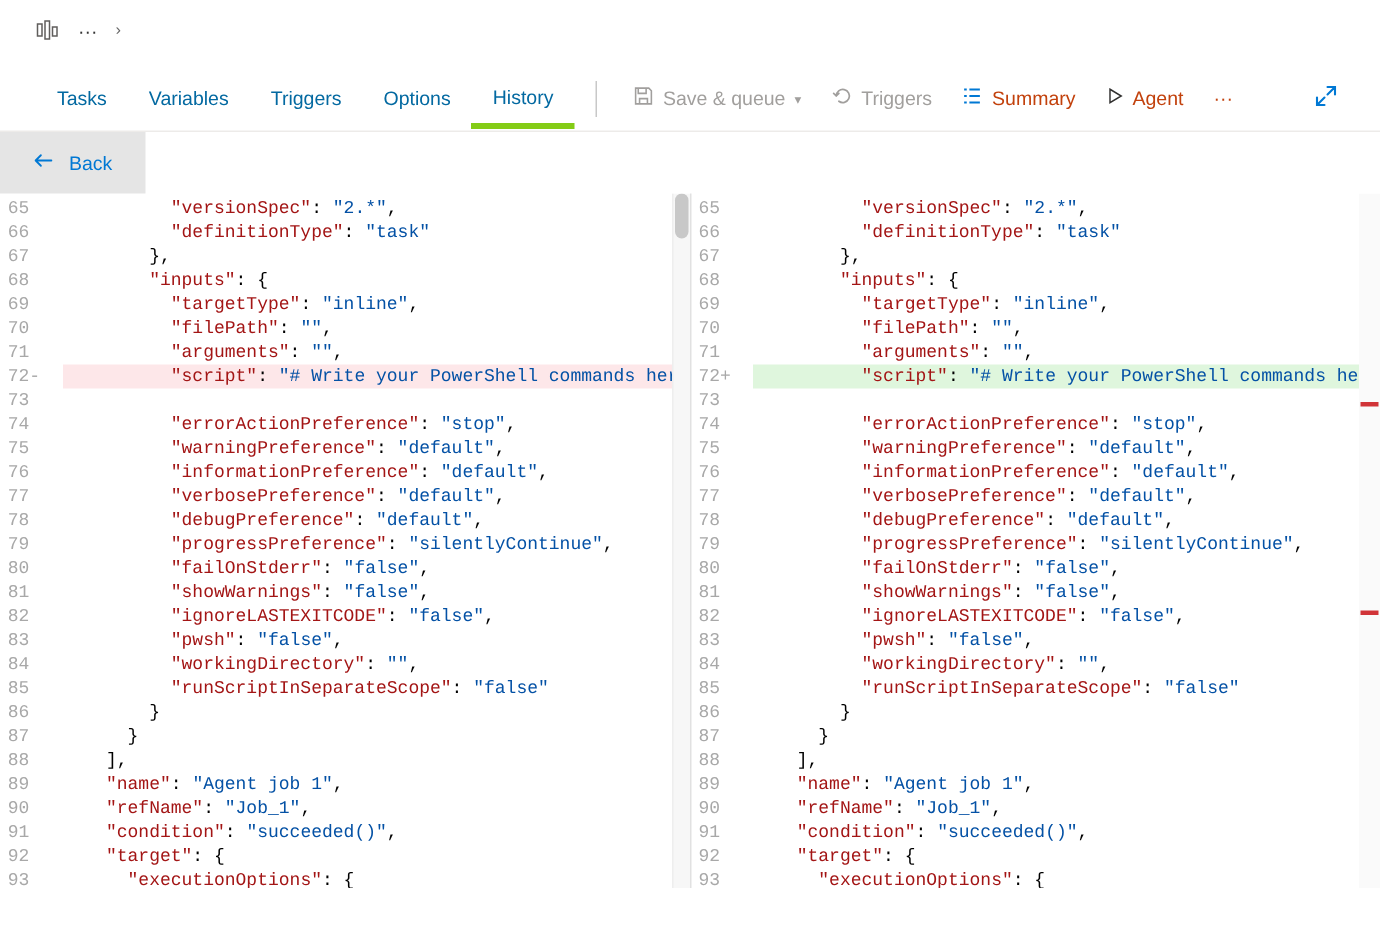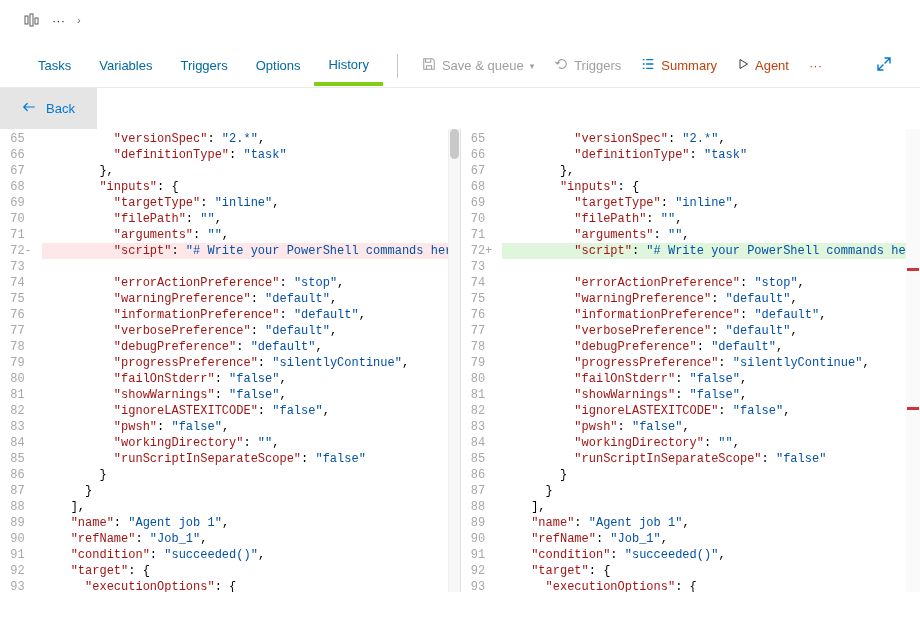--- a/index.html
+++ b/index.html
@@ -15,21 +15,21 @@
 .tabs-row .sep { width: 1px; height: 24px; background: #c8c8c8; margin: 0 14px; }
 .action { display: flex; align-items: center; gap: 6px; padding: 0 10px; color: #a19f9d; cursor: pointer; }
 .action.enabled { color: #c2410c; }
 .action .chev-down { font-size: 9px; }
 .spacer { flex: 1; }
 .expand-ico { color: #0078d4; padding-right: 4px; }
 .back-bar { display: inline-flex; align-items: center; gap: 10px; padding: 12px 22px; background: #e5e5e5; color: #0078d4; cursor: pointer; }
 .diff-area { display: flex; height: calc(621px - 158px); position: relative; }
 .pane { flex: 1; display: flex; overflow: hidden; position: relative; }
 .pane + .pane { border-left: 1px solid #e1e1e1; }
-.gutter { width: 46px; text-align: right; color: #a8a8a8; font-family: Consolas, "Courier New", monospace; font-size: 12px; line-height: 16px; padding-right: 10px; white-space: pre; padding-top: 2px; user-select: none; }
+.gutter { width: 46px; text-align: center; color: #a8a8a8; font-family: Consolas, "Courier New", monospace; font-size: 12px; line-height: 16px; padding-right: 10px; white-space: pre; padding-top: 2px; user-select: none; }
 .code { flex: 1; font-family: Consolas, "Courier New", monospace; font-size: 12px; line-height: 16px; white-space: pre; padding-top: 2px; }
 .code .ln { height: 16px; }
 .k { color: #a31515; } 
 .s { color: #0451a5; } 
 .p { color: #000; }    
 .hl-del { background: #fde7e9; display: block; width:100%; }
 .hl-add { background: #dff6dd; display: block; width:100%; }
 .scroll-track { position:absolute; right:0; top:0; bottom:0; width:12px; background:#f7f7f7; border-left:1px solid #eee; }
 .scroll-thumb { position:absolute; left:1px; right:1px; background:#c8c8c8; border-radius:6px; }
 .minimap { position:absolute; right:0; top:0; bottom:0; width:14px; background:#fafafa; }

